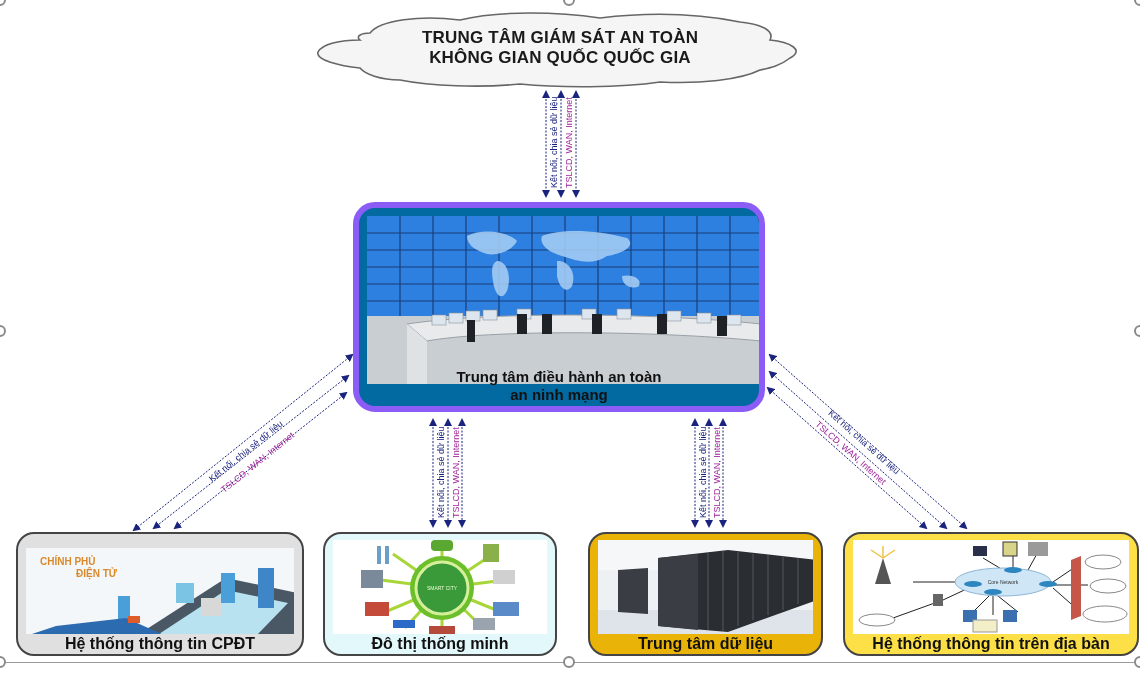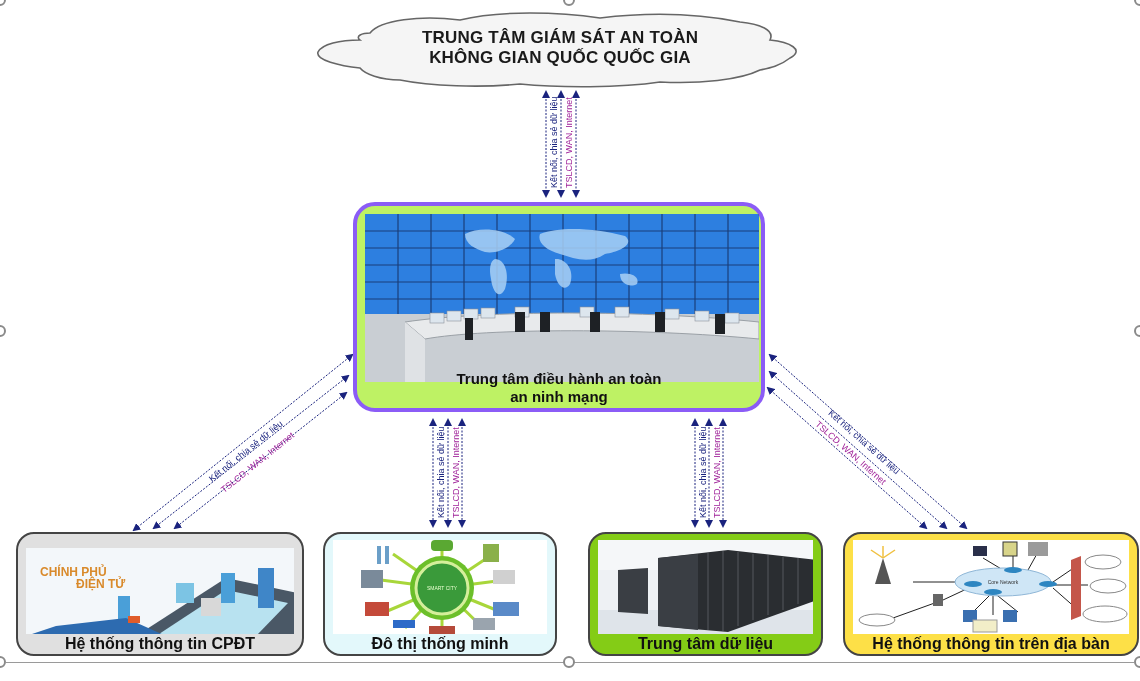--- a/index.html
+++ b/index.html
@@ -1,20 +1,20 @@
 <!DOCTYPE html>
 <html><head>
 <meta charset="utf-8">
 <style>
   html, body { margin:0; padding:0; }
   body { width:1140px; height:681px; position:relative; overflow:hidden; background:#ffffff; font-family:"Liberation Sans", sans-serif; }
   .abs { position:absolute; }
   svg.overlay { position:absolute; left:0; top:0; width:1140px; height:681px; pointer-events:none; }
   .cloud-text { position:absolute; left:360px; top:28px; width:400px; text-align:center; font-weight:bold; font-size:17px; line-height:20px; color:#1a1a1a; letter-spacing:0.2px; }
-  .center-box { position:absolute; left:353px; top:202px; width:412px; height:210px; background:#bef264; border:4px solid #8b5cf6; border-radius:22px; box-sizing:border-box; overflow:hidden; }
+  .center-box { position:absolute; left:353px; top:202px; width:412px; height:210px; background:#0369a1; border:6px solid #8b5cf6; border-radius:22px; box-sizing:border-box; overflow:hidden; }
   .ctrl-img { position:absolute; left:8px; top:8px; width:394px; height:168px; background:#2a3a4a; overflow:hidden; }
   .center-label { position:absolute; left:0; right:0; bottom:2px; text-align:center; font-weight:bold; font-size:15px; line-height:18px; color:#111; }
   .node { position:absolute; top:532px; height:124px; border:2px solid #444; border-radius:18px; box-sizing:border-box; overflow:hidden; }
   .node .img { position:absolute; left:8px; right:8px; top:6px; bottom:20px; overflow:hidden; }
   .node .label { position:absolute; left:0; right:0; bottom:1px; text-align:center; font-weight:bold; font-size:16px; line-height:18px; color:#111; }
   .vlabel { position:absolute; font-size:9px; white-space:nowrap; transform-origin:0 0; }
   .navy { color:#1a237e; }
   .mag { color:#a0249a; }
   .handle { position:absolute; width:12px; height:12px; border:2px solid #8a8a8a; border-radius:50%; background:#fff; box-sizing:border-box; }
   .hline { position:absolute; height:1px; background:#9a9a9a; }
@@ -149,21 +149,21 @@
       <polygon points="110,88 200,30 272,45 272,88" fill="#4a5866"></polygon>
       <polygon points="130,88 200,42 262,55 230,88" fill="#b8e2f0"></polygon>
       <rect x="150" y="35" width="18" height="20" fill="#7cc4e4"></rect>
       <rect x="195" y="25" width="14" height="30" fill="#4a9fd8"></rect>
       <rect x="232" y="20" width="16" height="40" fill="#3f86c8"></rect>
       <rect x="92" y="48" width="12" height="24" fill="#4a9fd8"></rect>
       <rect x="175" y="50" width="20" height="18" fill="#d8d8d8"></rect>
       <polygon points="0,88 140,88 100,70 30,78" fill="#2d6bb0"></polygon>
       <rect x="102" y="68" width="12" height="7" fill="#e05c2a"></rect>
     </svg>
-    <div class="abs" style="left:14px; top:18px; font-size:12px; font-weight:bold; color:#d98a2b; line-height:12px;">
+    <div class="abs" style="left:14px; top:8px; font-size:10px; font-weight:bold; color:#d98a2b; line-height:12px;">
       <div>CHÍNH PHỦ</div>
       <div style="padding-left:36px;">ĐIỆN TỬ</div>
     </div>
   </div>
   <div class="label">Hệ thống thông tin CPĐT</div>
 </div>
 
 <div class="node" style="left:323px; width:234px; background:#e3f8fb;">
   <div class="img" style="background:#ffffff;">
     <svg width="218" height="96" viewBox="0 0 218 96">
@@ -191,21 +191,21 @@
       <rect x="96" y="86" width="26" height="10" fill="#b54a3a"></rect>
       <rect x="140" y="78" width="22" height="12" fill="#9aa4ae"></rect>
       <rect x="160" y="62" width="26" height="14" fill="#5a8ac8"></rect>
       <rect x="160" y="30" width="22" height="14" fill="#d0d0d0"></rect>
       <rect x="150" y="4" width="16" height="18" fill="#8ab04a"></rect>
     </svg>
   </div>
   <div class="label">Đô thị thống minh</div>
 </div>
 
-<div class="node" style="left:588px; width:235px; background:#84cc16;">
+<div class="node" style="left:588px; width:235px; background:#eab308;">
   <div class="img" style="background:#eef1f4;">
     <svg width="219" height="96" viewBox="0 0 219 96">
       <rect x="0" y="0" width="219" height="30" fill="#f5f7f9"></rect>
       <rect x="0" y="70" width="219" height="26" fill="#dfe4ea"></rect>
       <polygon points="60,18 130,10 219,20 219,60 130,92 60,86" fill="#2a2d31"></polygon>
       <polygon points="60,18 100,14 100,90 60,86" fill="#3a3e44"></polygon>
       <g stroke="#55595f" stroke-width="1">
         <line x1="110" y1="13" x2="110" y2="90"></line>
           <line x1="125" y1="11" x2="125" y2="91"></line>
         <line x1="140" y1="12" x2="140" y2="86"></line>

